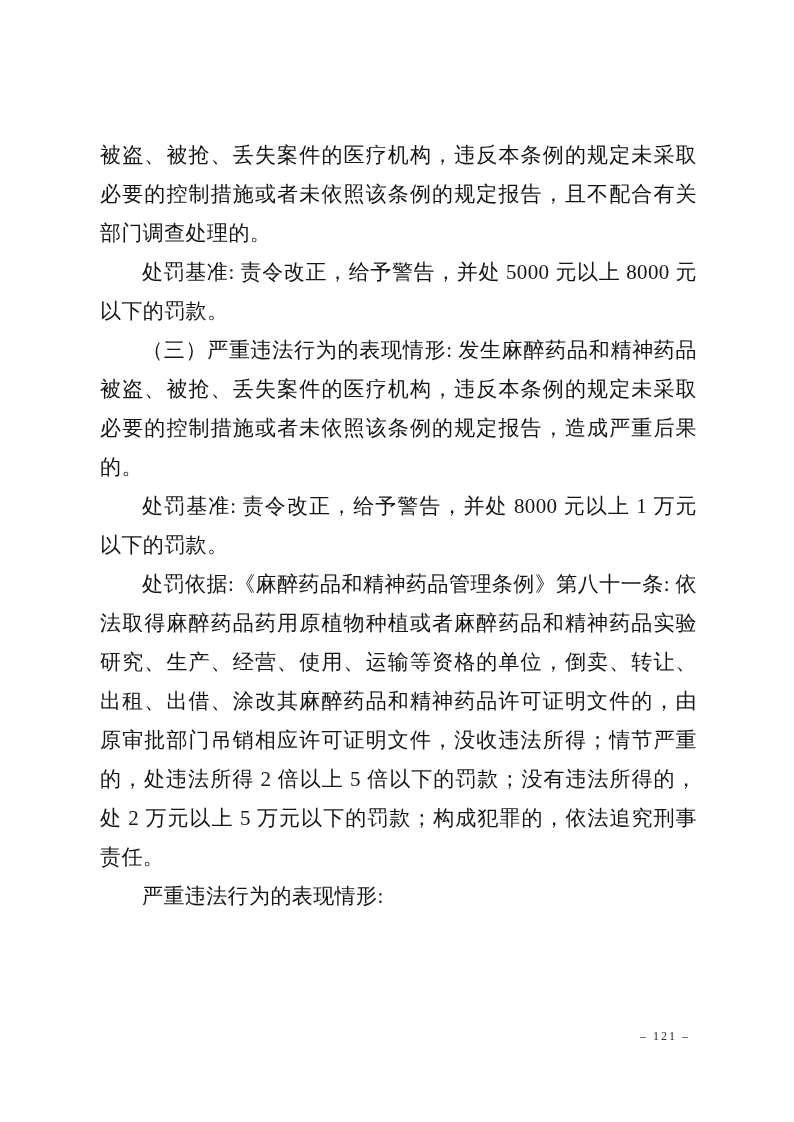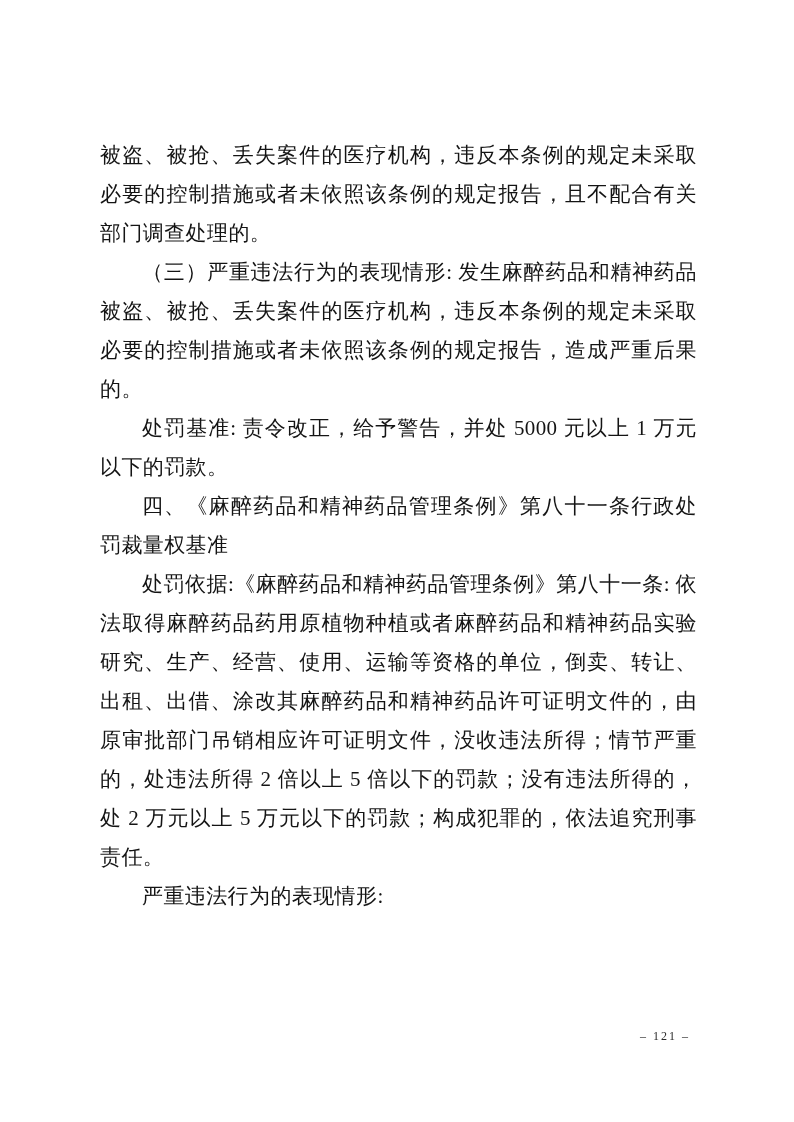--- a/index.html
+++ b/index.html
@@ -49,21 +49,21 @@
     color: #2a2a2a;
     font-family: "Liberation Serif", "DejaVu Serif", serif;
   }
 </style>
 </head>
 <body>
 
 <div class="page">
   <div class="content">
     <p class="para">被盗、被抢、丢失案件的医疗机构，违反本条例的规定未采取必要的控制措施或者未依照该条例的规定报告，且不配合有关部门调查处理的。</p>
+    <p class="para indent">处罚基准: 责令改正，给予警告，并处 5000 元以上 8000 元以下的罚款。</p>
     <p class="para indent">（三）严重违法行为的表现情形: 发生麻醉药品和精神药品被盗、被抢、丢失案件的医疗机构，违反本条例的规定未采取必要的控制措施或者未依照该条例的规定报告，造成严重后果的。</p>
-    <p class="para indent">处罚基准: 责令改正，给予警告，并处 5000 元以上 1 万元以下的罚款。</p>
-    <h2 class="heading indent">四、《麻醉药品和精神药品管理条例》第八十一条行政处罚裁量权基准</h2>
+    <p class="para indent">处罚基准: 责令改正，给予警告，并处 8000 元以上 1 万元以下的罚款。</p>
     <p class="para indent">处罚依据:《麻醉药品和精神药品管理条例》第八十一条: 依法取得麻醉药品药用原植物种植或者麻醉药品和精神药品实验研究、生产、经营、使用、运输等资格的单位，倒卖、转让、出租、出借、涂改其麻醉药品和精神药品许可证明文件的，由原审批部门吊销相应许可证明文件，没收违法所得；情节严重的，处违法所得 2 倍以上 5 倍以下的罚款；没有违法所得的，处 2 万元以上 5 万元以下的罚款；构成犯罪的，依法追究刑事责任。</p>
     <h2 class="heading indent">严重违法行为的表现情形:</h2>
   </div>
 
   <div class="page-footer">– 121 –</div>
 </div>
 
 </body></html>

